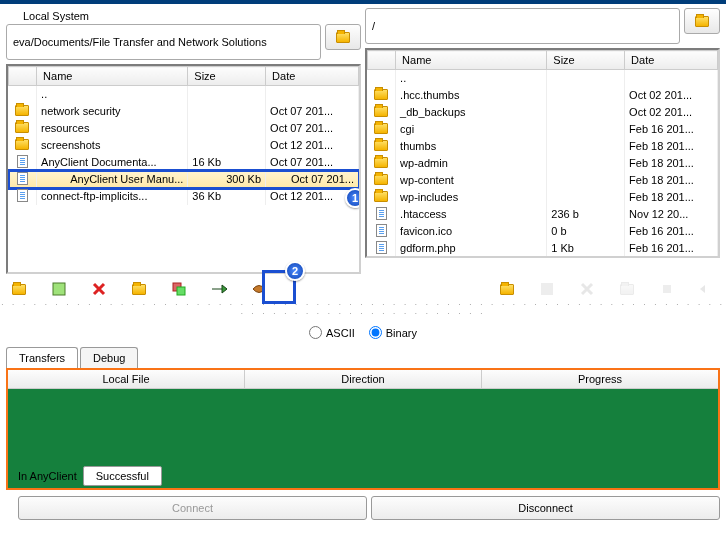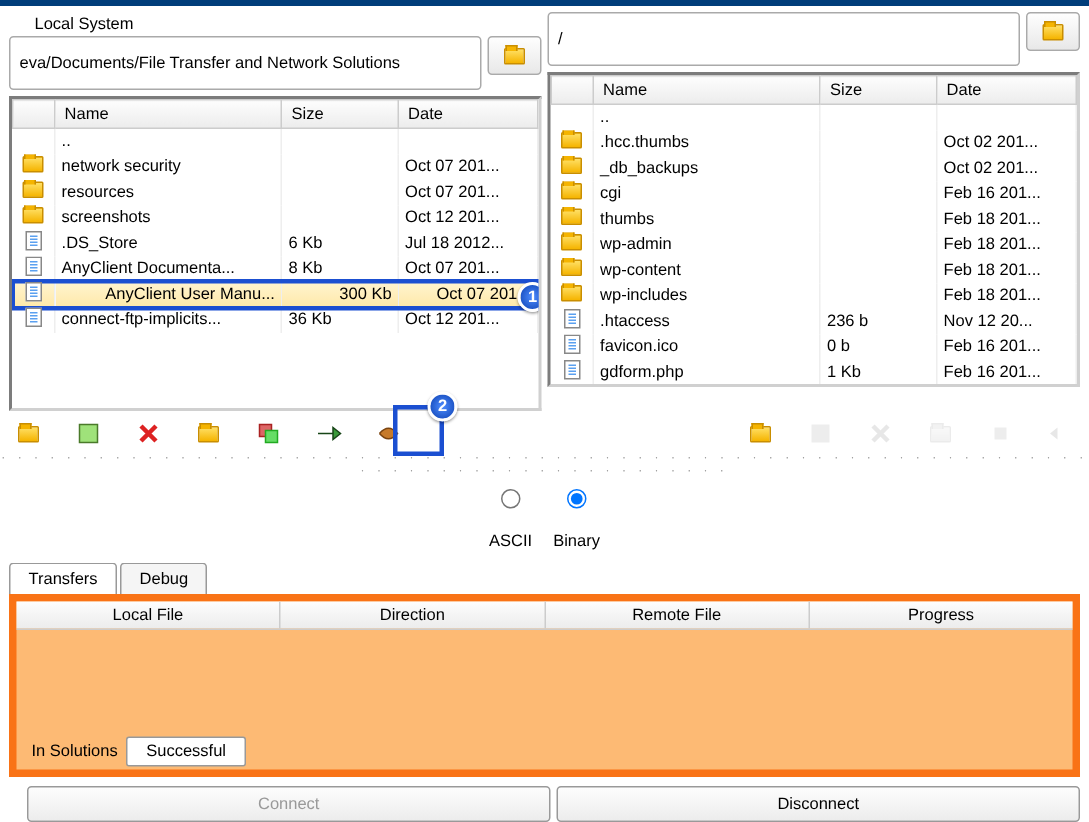--- a/index.html
+++ b/index.html
@@ -25,26 +25,26 @@
 .file-icon::after { content: ""; position: absolute; left: 2px; top: 2px; right: 2px; height: 1px; background: #5aa0f0; box-shadow: 0 2px 0 #5aa0f0, 0 4px 0 #5aa0f0, 0 6px 0 #5aa0f0; }
 .row-sel { background: linear-gradient(#fff4d0,#ffe9a8); text-align: right; }
 .row-highlight { outline: 3px solid #1b4fd1; outline-offset: -1px; position: relative; }
 .badge { position: absolute; width: 20px; height: 20px; background: radial-gradient(#4d8cff,#0b3fb0); border: 2px solid #fff; border-radius: 50%; color: #fff; font-weight: bold; font-size: 11px; display: flex; align-items: center; justify-content: center; box-shadow: 0 1px 2px rgba(0,0,0,0.4); z-index: 10; }
 .toolbar-row { display: flex; justify-content: space-between; padding: 6px 10px 2px 10px; }
 .tb-group { display: flex; gap: 22px; align-items: center; }
 .tb-btn { width: 18px; height: 18px; display: flex; align-items: center; justify-content: center; cursor: pointer; }
 .tb-btn.disabled { opacity: 0.35; cursor: default; }
 .dots { text-align: center; color: #999; letter-spacing: 3px; font-size: 8px; padding: 0 0 4px 0; }
 .mode-row { display: flex; justify-content: center; gap: 14px; padding: 4px 0 8px 0; align-items: center; }
-.mode-row label { display: flex; align-items: center; gap: 16px; cursor: pointer; flex-direction: column; }
+.mode-row label { display: flex; align-items: center; gap: 4px; cursor: pointer; }
 .bottom-tabs { padding: 0 6px; }
 .tab-strip { display: flex; }
 .tab { border: 1px solid #999; border-bottom: none; padding: 4px 12px; background: #f5f5f5; border-radius: 3px 3px 0 0; margin-right: 2px; cursor: pointer; }
 .tab.active { background: #fff; }
-.transfer-box { border: 5px solid #f97316; height: 122px; background: #fdba74; display: flex; flex-direction: column; }
+.transfer-box { border: 2px solid #f97316; height: 122px; background: #15803d; display: flex; flex-direction: column; }
 .th-row { display: flex; background: linear-gradient(#fdfdfd,#ececec); border-bottom: 1px solid #ccc; }
 .th-row > div { flex: 1; text-align: center; padding: 3px 0; border-right: 1px solid #ccc; }
 .th-row > div:last-child { border-right: none; }
 .sub-tabs { display: flex; align-items: flex-end; padding: 2px 4px; margin-top: auto; }
 .sub-tab-label { padding: 4px 6px; }
 .sub-tab { border: 1px solid #999; padding: 3px 12px; background: #fff; border-radius: 2px; cursor: pointer; }
 .conn-row { display: flex; gap: 4px; padding: 6px; }
 .conn-btn { flex: 1; height: 24px; border: 1px solid #999; background: linear-gradient(#fdfdfd,#ececec); border-radius: 3px; cursor: pointer; }
 .conn-btn.disabled { color: #999; margin-left: 12px; }
 .upload-highlight { position: absolute; border: 3px solid #1b4fd1; width: 34px; height: 34px; pointer-events: none; }
@@ -95,28 +95,22 @@
               <td>Oct 07 201...</td>
             </tr>
             <tr>
               <td class="col-icon" style="text-align: center;"><span class="folder-icon"></span></td>
               <td>screenshots</td>
               <td></td>
               <td>Oct 12 201...</td>
             </tr>
             <tr>
               <td class="col-icon" style="text-align: center;"><span class="file-icon"></span></td>
-              <td>.DS_Store</td>
-              <td>6 Kb</td>
-              <td>Jul 18 2012...</td>
-            </tr>
-            <tr>
-              <td class="col-icon" style="text-align: center;"><span class="file-icon"></span></td>
               <td>AnyClient Documenta...</td>
-              <td>8 Kb</td>
+              <td>16 Kb</td>
               <td>Oct 07 201...</td>
             </tr>
             <tr class="row-sel row-highlight">
               <td class="col-icon" style="text-align: center;"><span class="file-icon"></span></td>
               <td>AnyClient User Manu...</td>
               <td>300 Kb</td>
               <td>Oct 07 201...</td>
             </tr>
             <tr>
               <td class="col-icon" style="text-align: center;"><span class="file-icon"></span></td>
@@ -303,25 +297,24 @@
 
 <div class="bottom-tabs">
   <div class="tab-strip">
     <div class="tab active">Transfers</div>
     <div class="tab">Debug</div>
   </div>
   <div class="transfer-box">
     <div class="th-row">
       <div>Local File</div>
       <div>Direction</div>
-      <div>Remote File</div>
       <div>Progress</div>
     </div>
     <div class="sub-tabs">
-      <div class="sub-tab-label">In Solutions</div>
+      <div class="sub-tab-label">In AnyClient</div>
       <div class="sub-tab">Successful</div>
     </div>
   </div>
 </div>
 
 <div class="conn-row">
   <button class="conn-btn disabled">Connect</button>
   <button class="conn-btn">Disconnect</button>
 </div>
 

